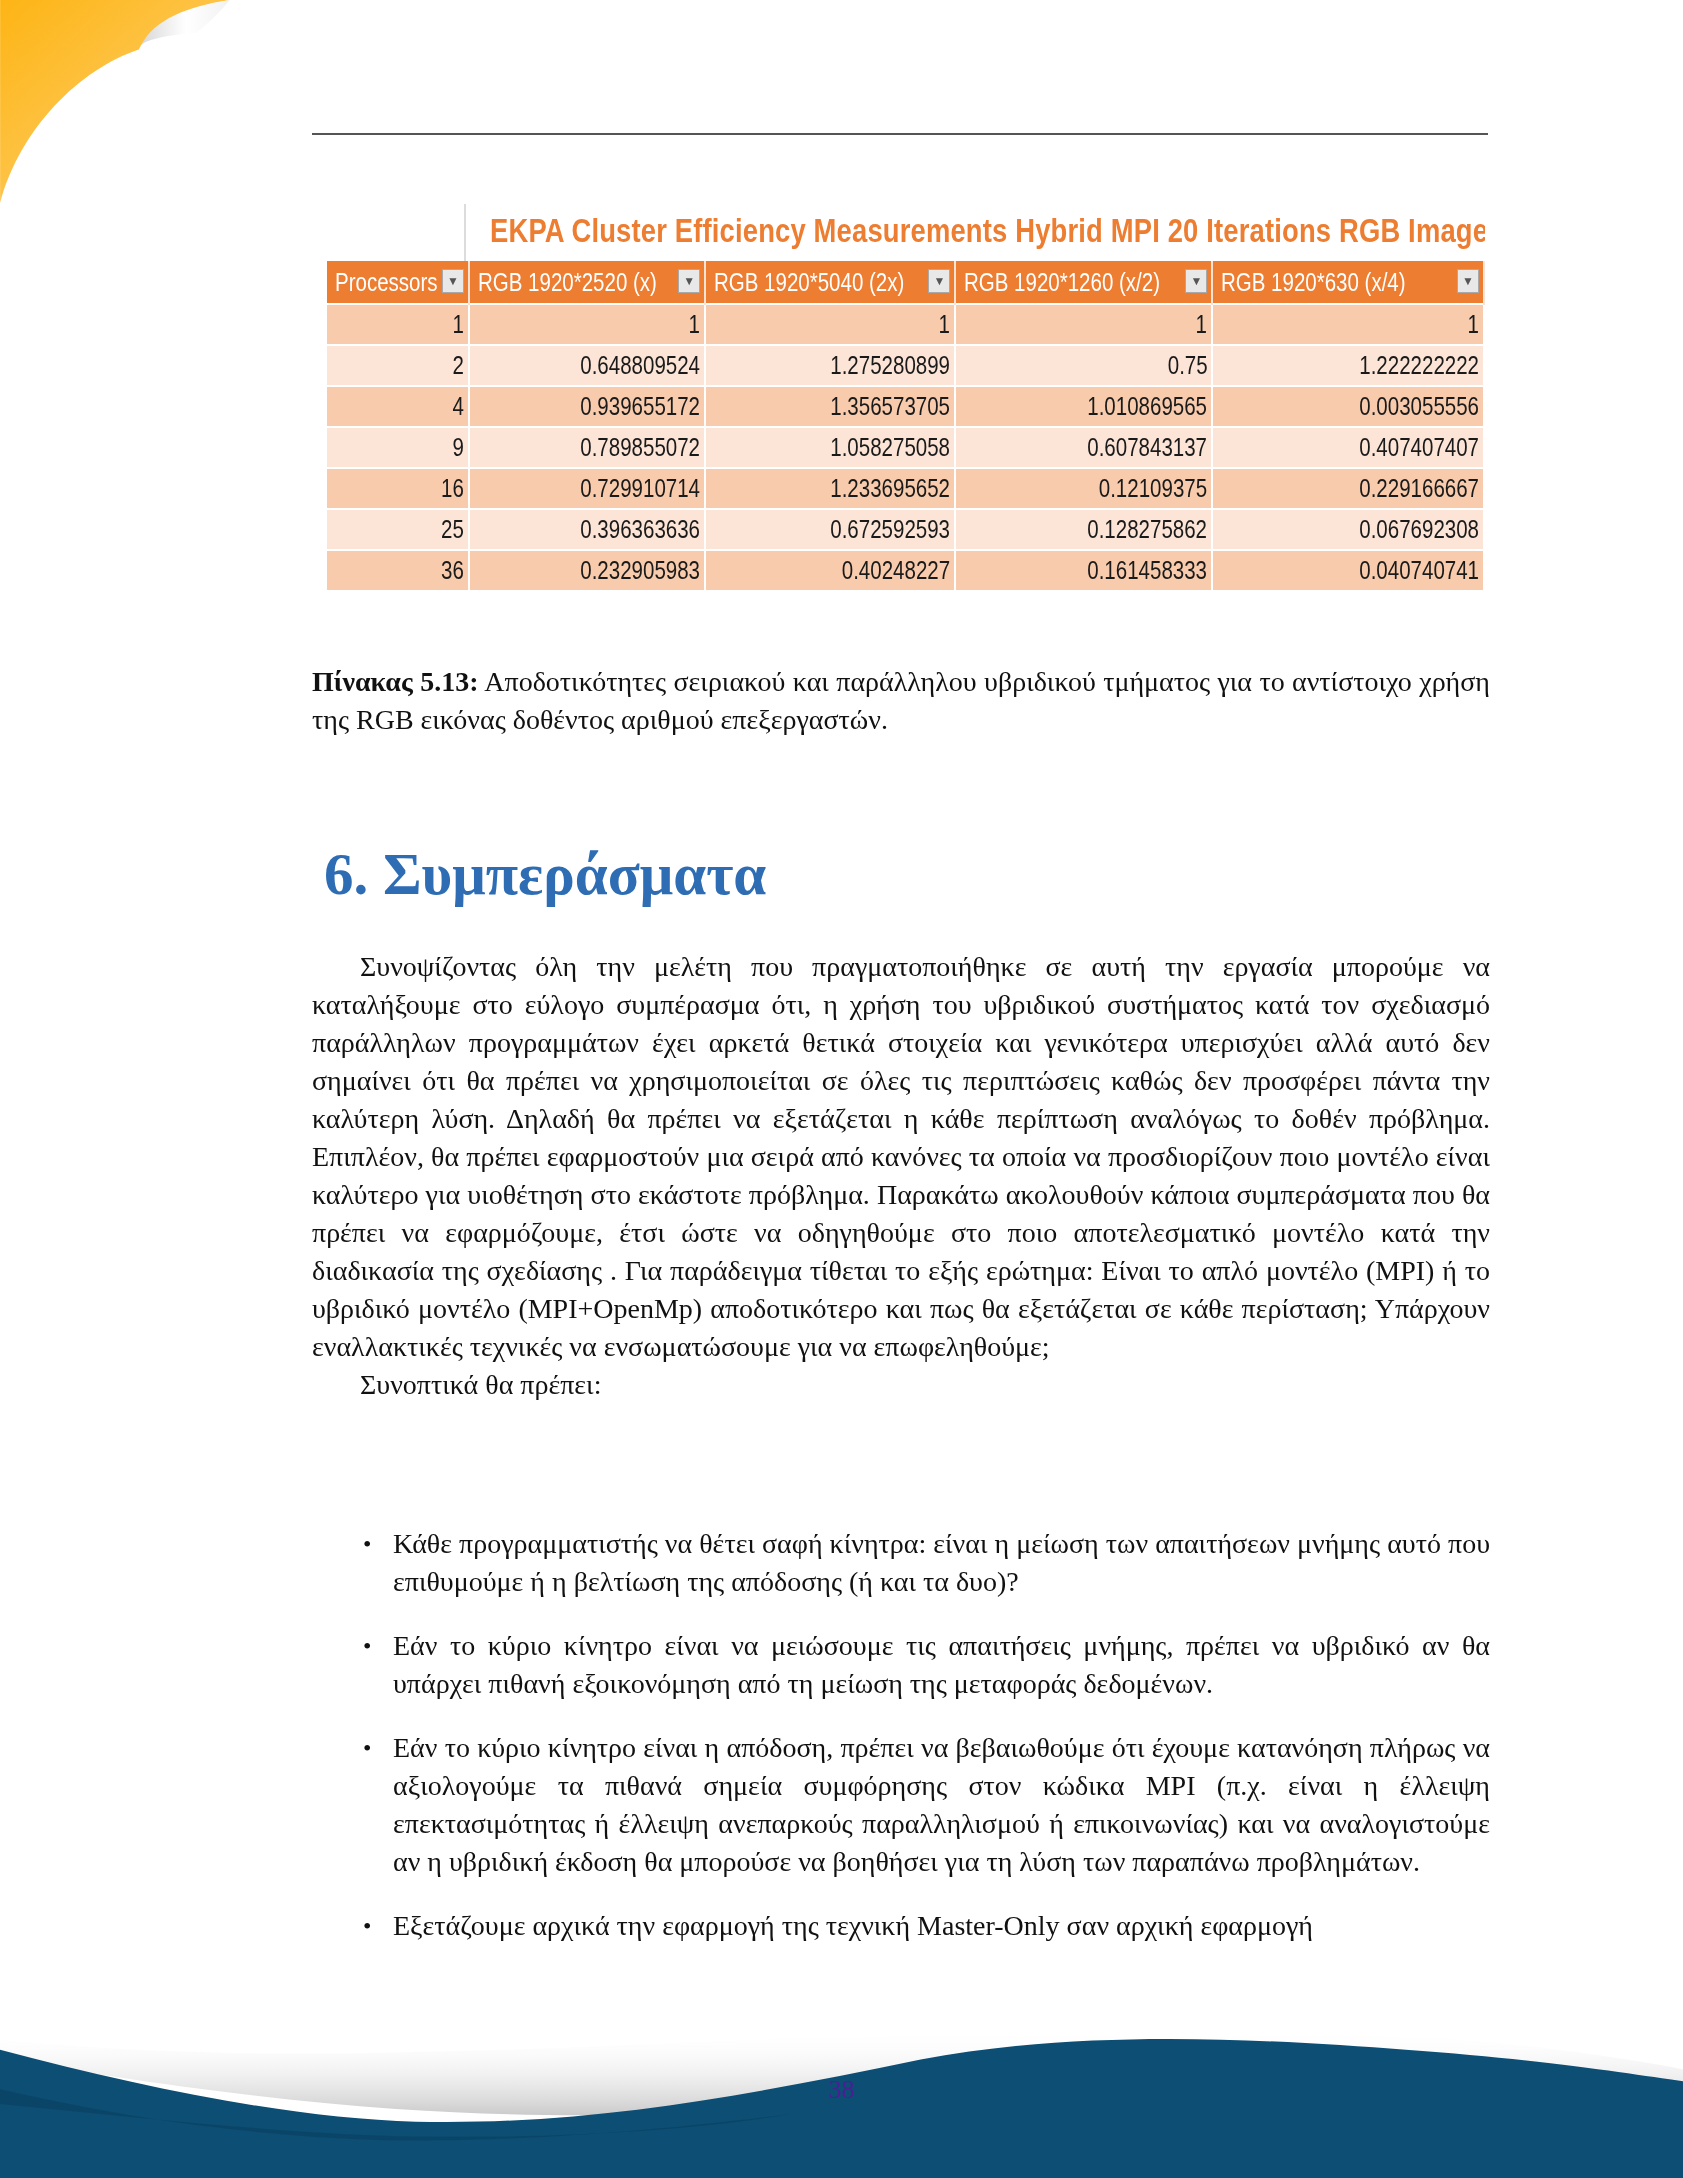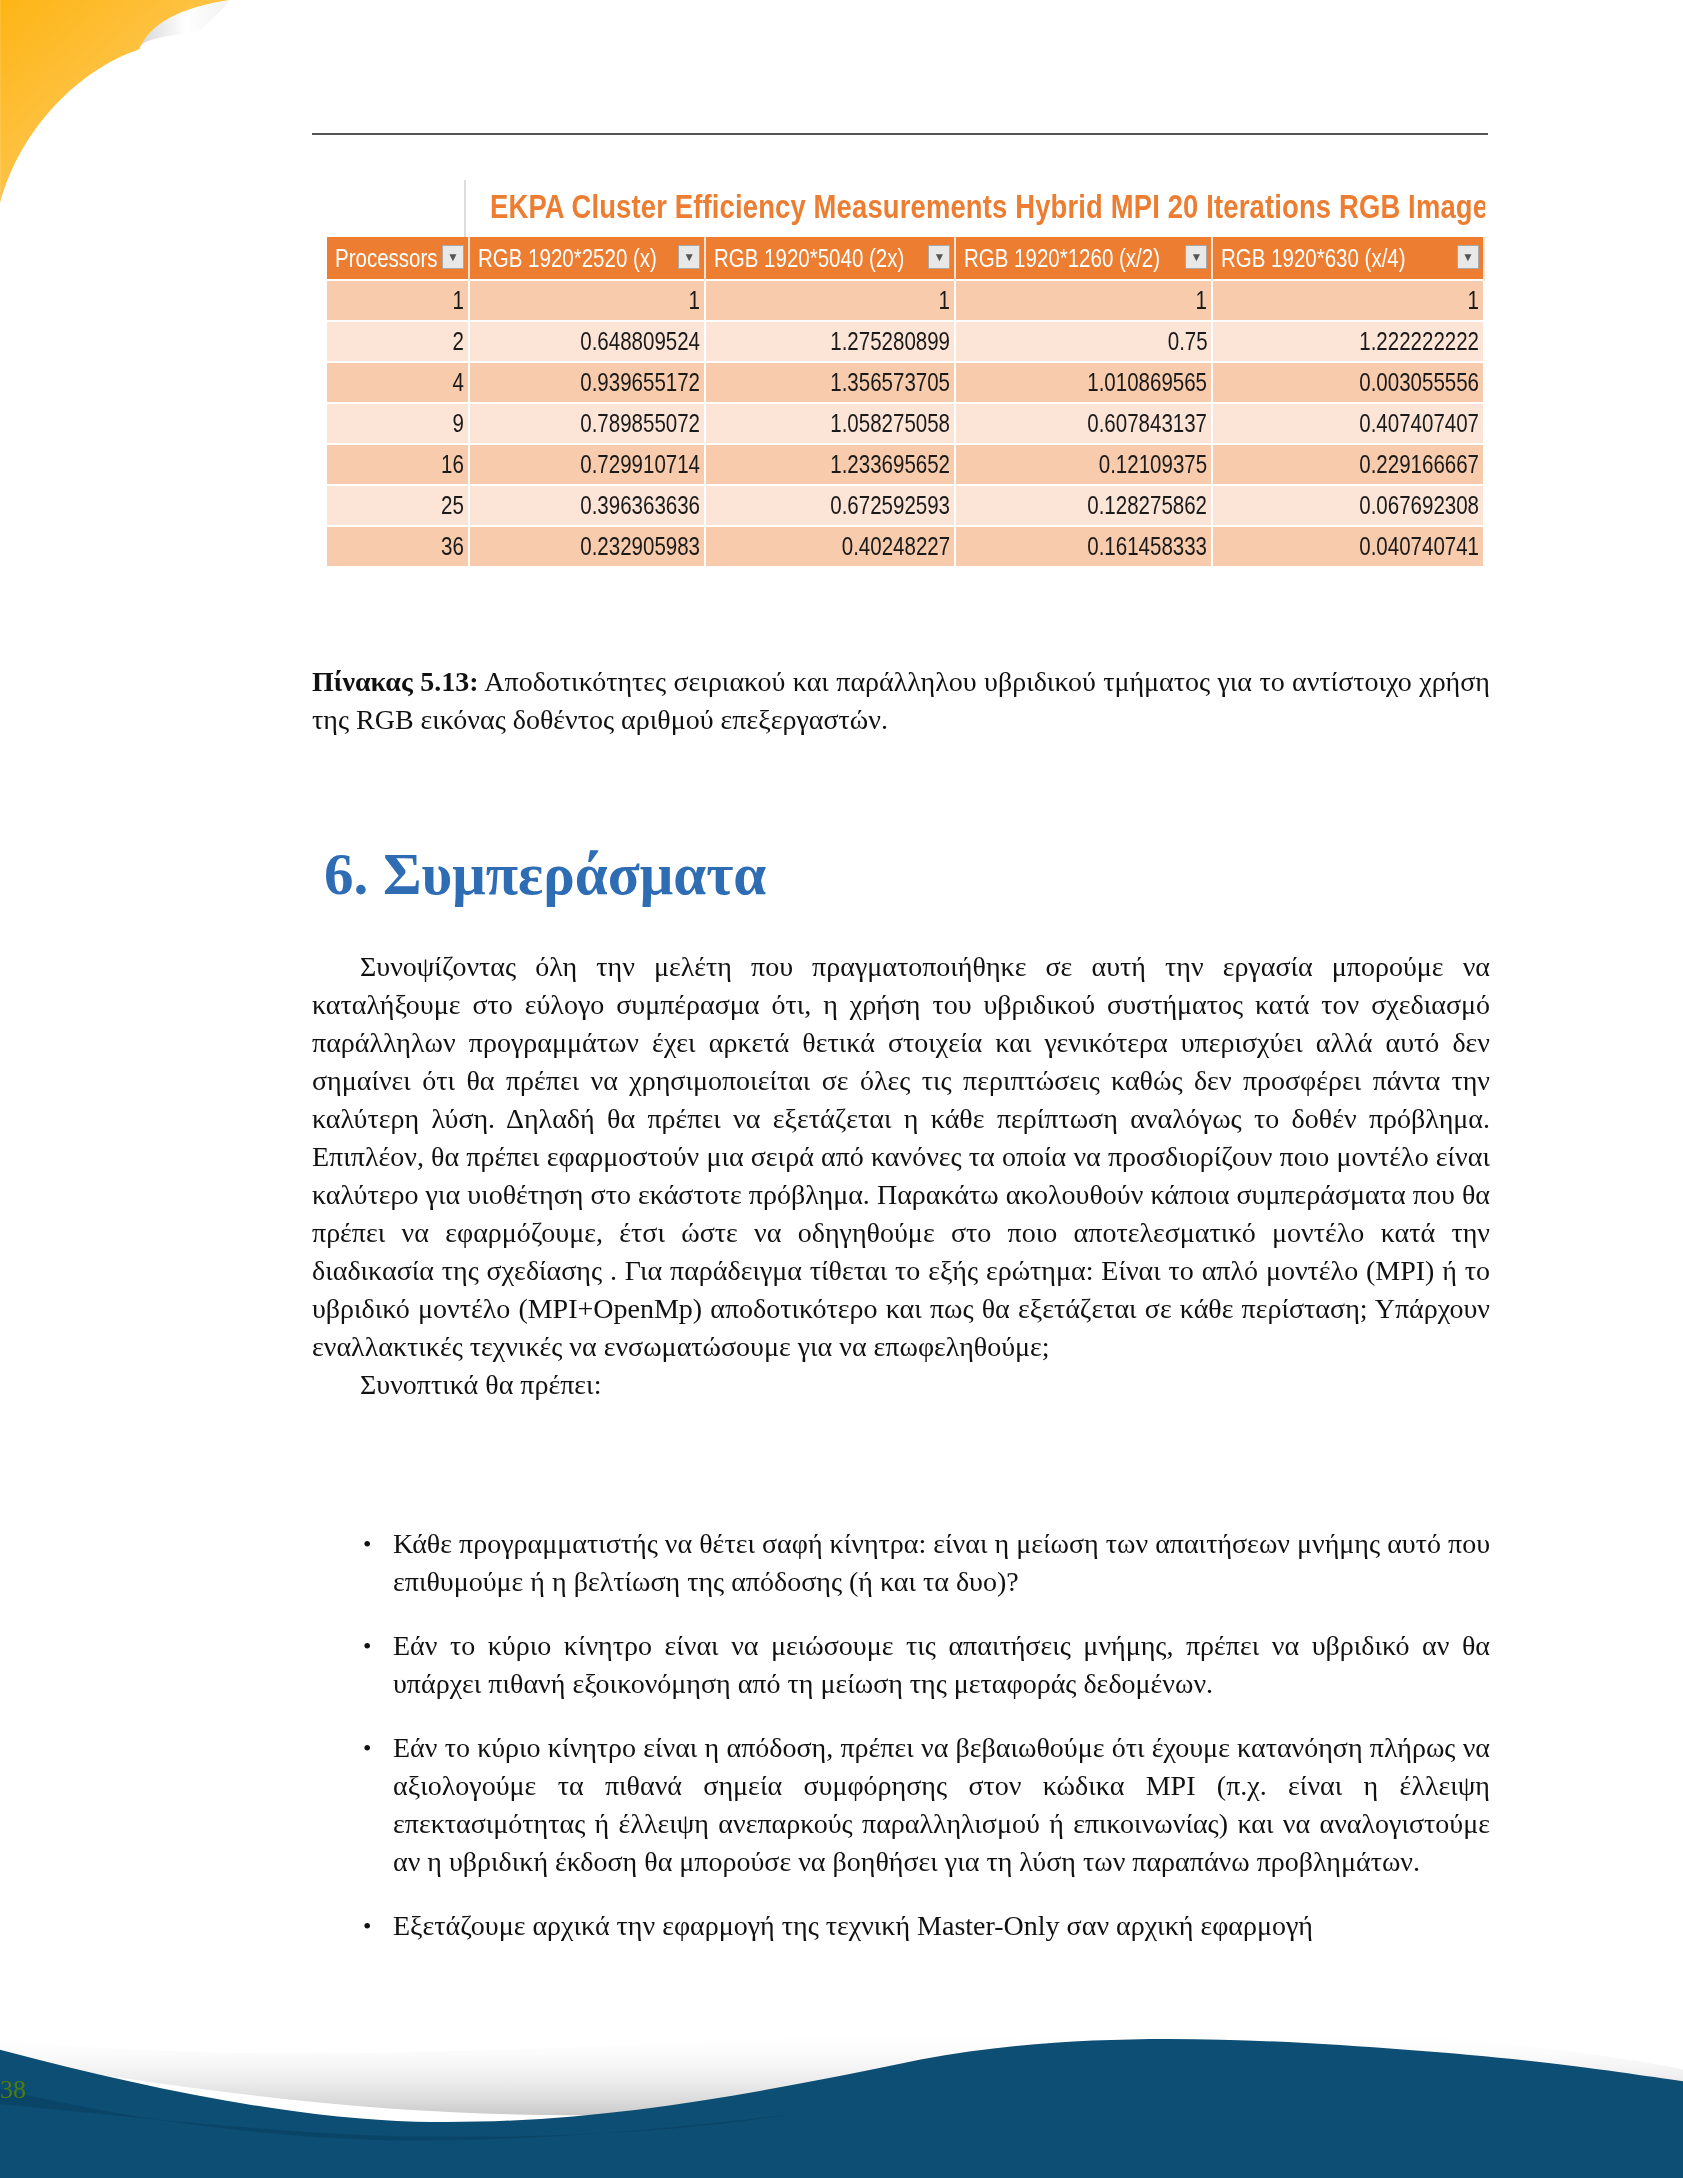--- a/index.html
+++ b/index.html
@@ -9,21 +9,21 @@
     font-family: "Liberation Serif", "DejaVu Serif", serif;
     color: #111;
   }
   
   .curl { position: absolute; left: 0; top: 0; width: 238px; height: 213px; }
   .header-rule {
     position: absolute; left: 312px; top: 133px; width: 1176px; height: 2px; background: #555;
   }
   
   .sheet {
-    position: absolute; left: 327px; top: 180px; width: 1158px; height: 430px;
+    position: absolute; left: 327px; top: 204px; width: 1158px; height: 430px;
     font-family: "Liberation Sans", "DejaVu Sans", sans-serif;
     overflow: hidden;
   }
   .sheet-divider {
     position: absolute; left: 137px; top: 0; width: 2px; height: 57px; background: #dcdcdc;
   }
   .sheet-title {
     position: absolute; left: 163px; top: 8px; white-space: nowrap;
     font-size: 33px; font-weight: bold; color: #ed7d31;
     transform: scaleX(0.83); transform-origin: left center; letter-spacing: 0.2px;
@@ -68,22 +68,22 @@
   .bullets { position: absolute; left: 312px; top: 1525px; width: 1178px; margin: 0; padding: 0; list-style: none; }
   .bullets li {
     position: relative; padding-left: 81px; font-size: 28px; line-height: 38px;
     text-align: justify; margin-bottom: 26px;
   }
   .bullets li .dot {
     position: absolute; left: 51px; top: 0; font-size: 24px;
   }
   .footer { position: absolute; left: 0; top: 2020px; width: 1683px; height: 158px; }
   .page-num {
-    position: absolute; left: 0; width: 1683px; top: 2075px; text-align: left;
-    color: #4d7c0f; font-size: 26px;
+    position: absolute; left: 0; width: 1683px; top: 2075px; text-align: center;
+    color: #4c1d95; font-size: 26px;
   }
 </style>
 </head>
 <body>
 
 <svg class="curl" viewBox="0 0 240 215">
   <defs>
     <linearGradient id="cg" x1="0" y1="0" x2="1" y2="1">
       <stop offset="0" stop-color="#fdb515"></stop>
       <stop offset="1" stop-color="#ffd27a"></stop>

